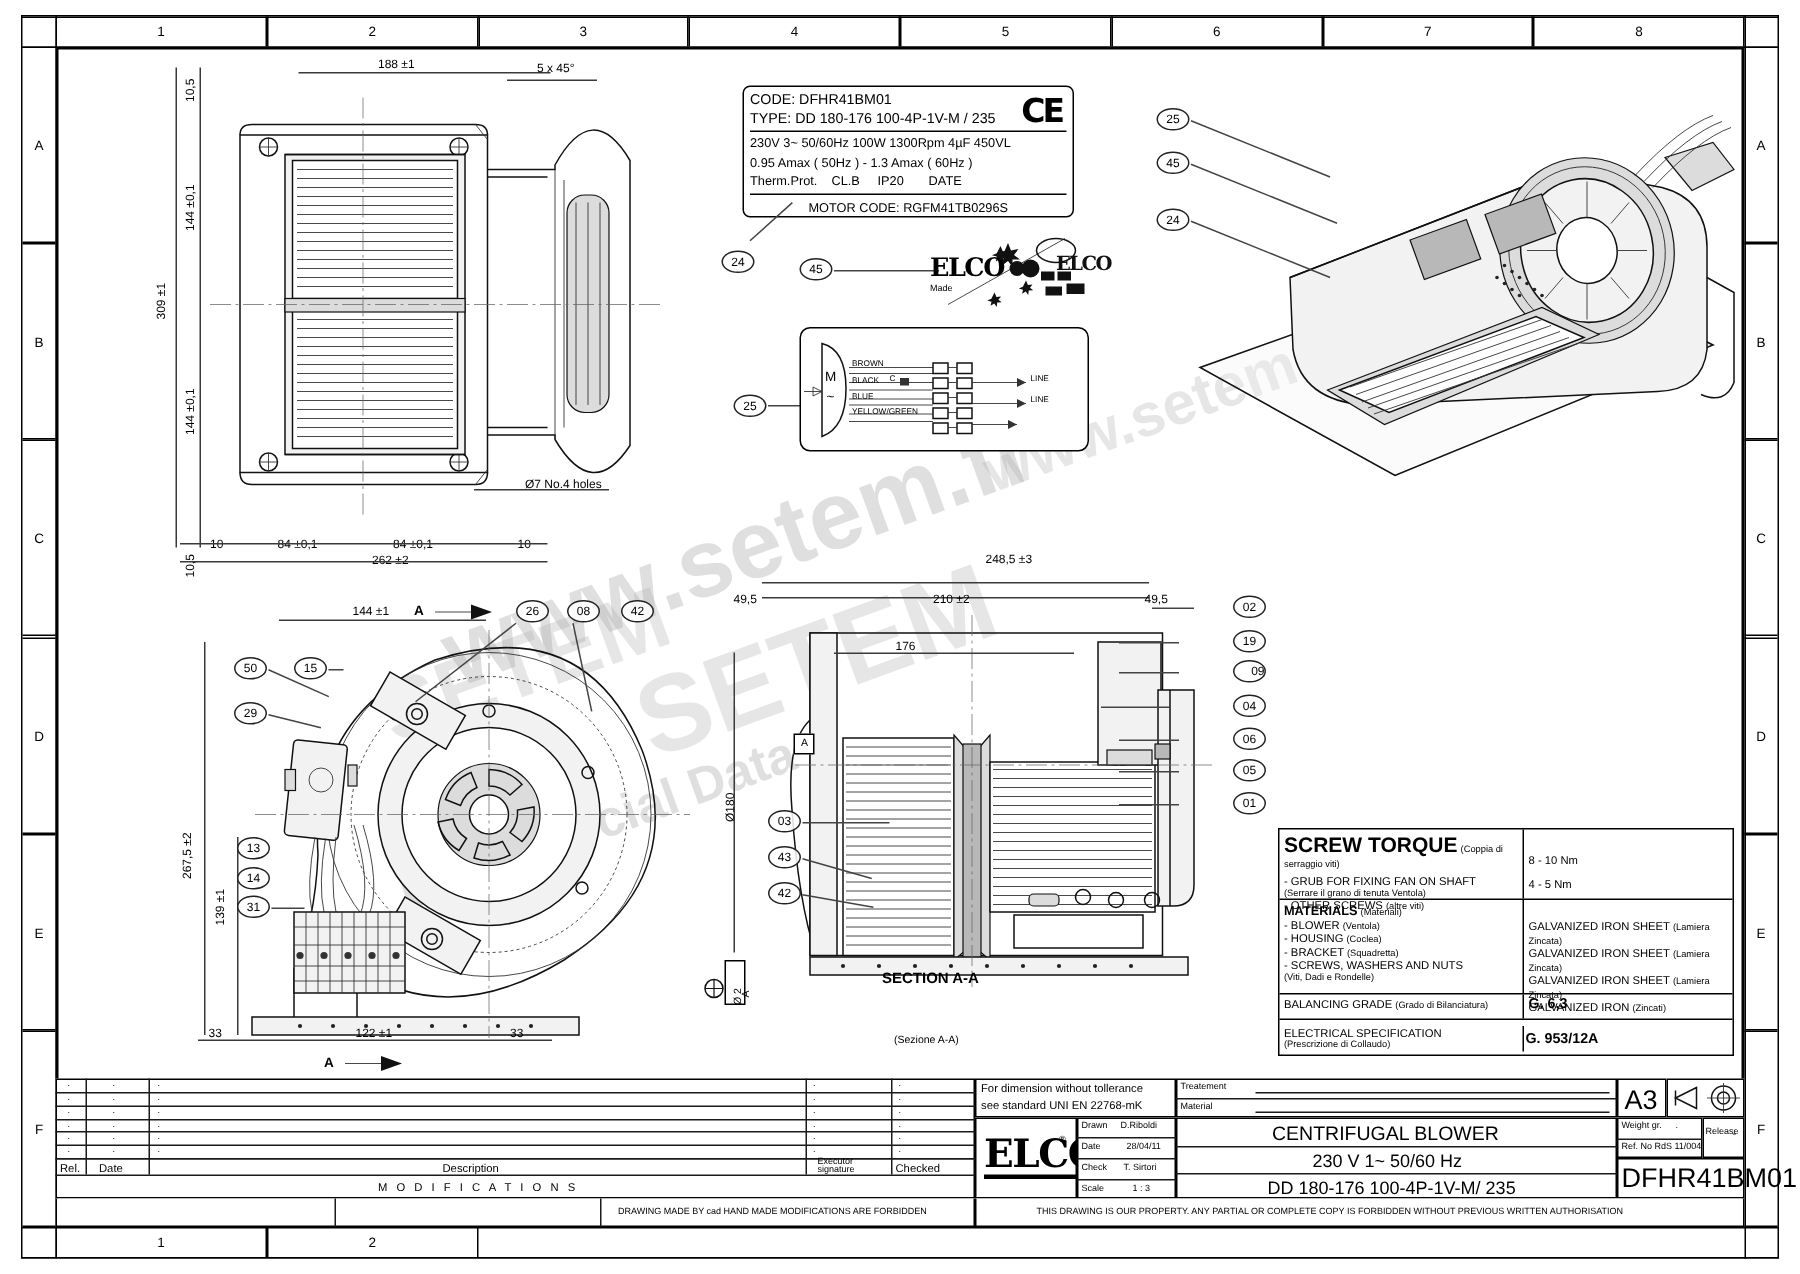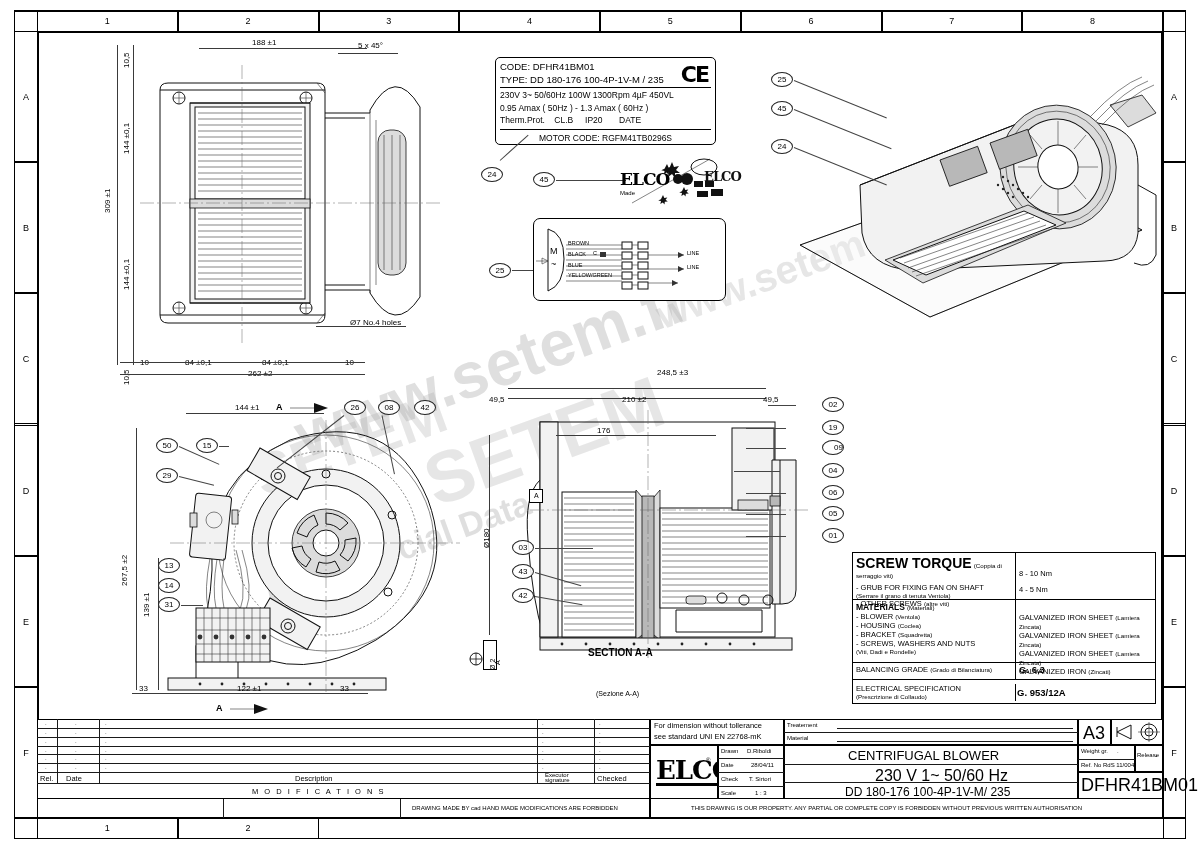--- a/index.html
+++ b/index.html
@@ -834,21 +834,21 @@
     <div class="tb-txt6" style="left:714px; top:43px;">28/04/11</div>
     <div class="tb-txt6" style="left:684px; top:57px;">Check</div>
     <div class="tb-txt6" style="left:712px; top:57px;">T. Sirtori</div>
     <div class="tb-txt6" style="left:684px; top:71px;">Scale</div>
     <div class="tb-txt6" style="left:718px; top:71px;">1 : 3</div>
 
     <div class="tb" style="left:747px; top:26px; width:294px; height:54px;"></div>
     <div class="ln hl thin" style="left:747px; top:45px; width:294px;"></div>
     <div class="ln hl thin" style="left:747px; top:63px; width:294px;"></div>
     <div class="tb-big" style="left:811px; top:29px;">CENTRIFUGAL BLOWER</div>
-    <div class="tb-big" style="left:838px; top:48px; font-size:16px;">230 V   1~     50/60 Hz</div>
+    <div class="tb-big" style="left:838px; top:48px; font-size:12px;">230 V   1~     50/60 Hz</div>
     <div class="tb-big" style="left:808px; top:66px; font-size:12px;">DD  180-176 100-4P-1V-M/ 235</div>
 
     <div class="tb" style="left:1041px; top:26px; width:57px; height:27px;"></div>
     <div class="ln hl thin" style="left:1041px; top:40px; width:57px;"></div>
     <div class="tb-txt6" style="left:1044px; top:29px;">Weight gr.</div>
     <div class="tb-txt6" style="left:1080px; top:29px;">.</div>
     <div class="tb-txt6" style="left:1044px; top:43px;">Ref. No</div>
     <div class="tb-txt6" style="left:1066px; top:43px;">RdS 11/0047</div>
 
     <div class="tb" style="left:1098px; top:26px; width:28px; height:27px;"></div>

